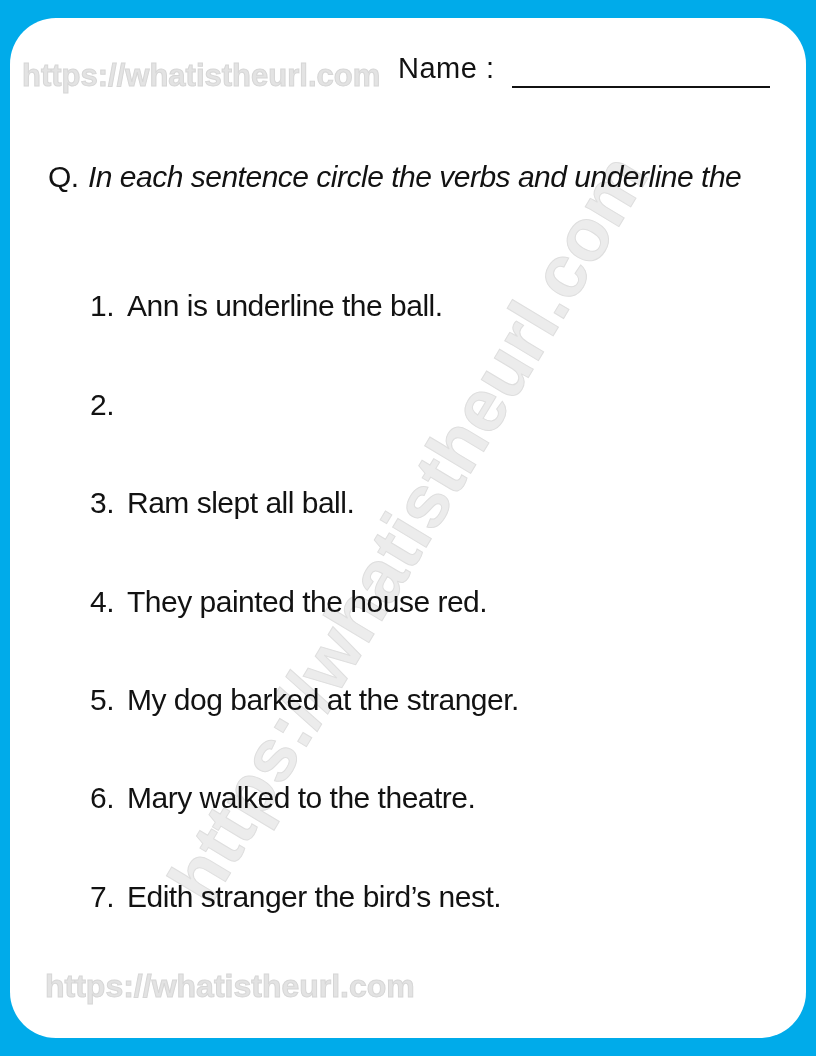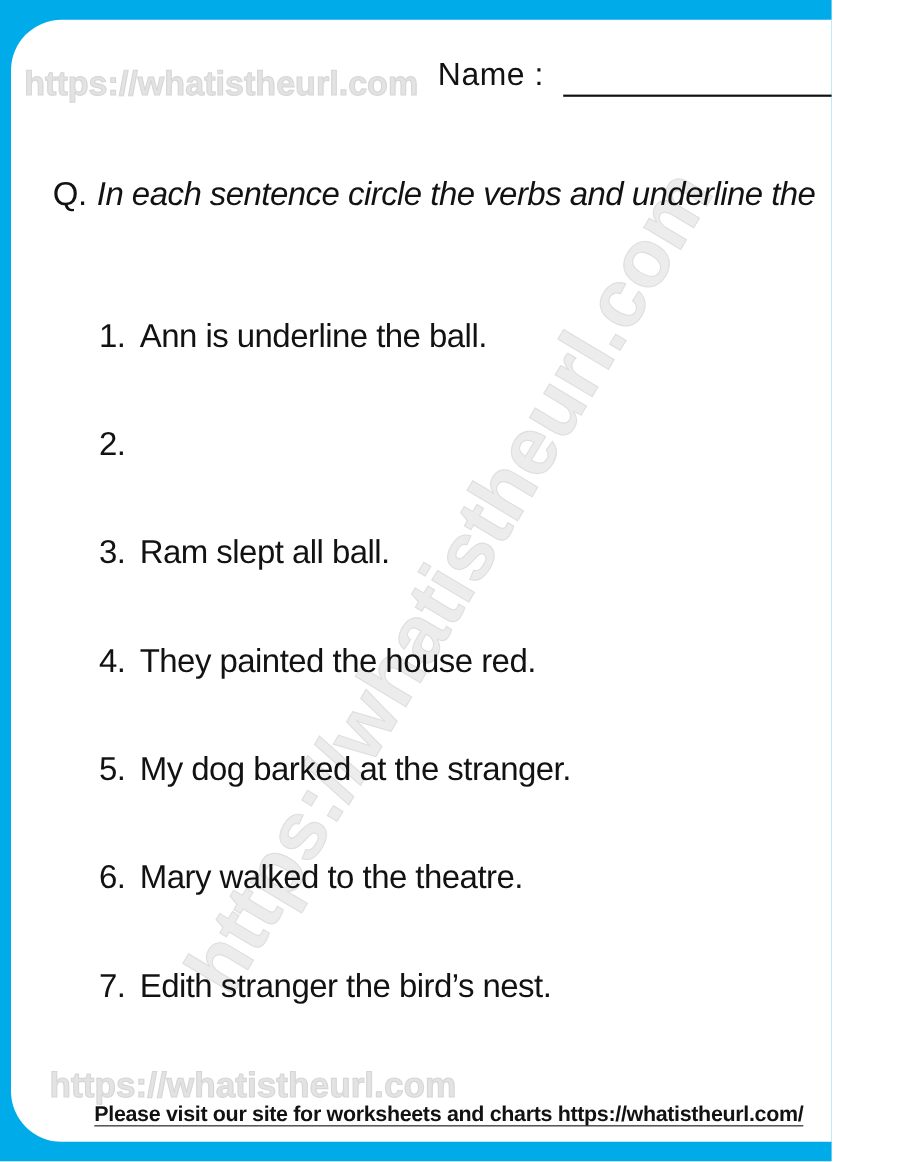--- a/index.html
+++ b/index.html
@@ -3,21 +3,21 @@
 <meta charset="utf-8">
 <style>
   * { margin: 0; padding: 0; box-sizing: border-box; }
   html, body { width: 816px; height: 1056px; }
   body {
     font-family: "Liberation Sans", sans-serif;
     color: #121212;
   }
   .page {
     position: relative;
-    width: 756px;
+    width: 816px;
     height: 1056px;
     background: #00ABEA;
     overflow: hidden;
   }
   .sheet {
     position: absolute;
     left: 10px;
     top: 18px;
     width: 796px;
     height: 1020px;
@@ -148,17 +148,16 @@
       </div>
       <div class="sentence s6">
         <span class="s-num">6.</span>
         <span class="s-text">Mary walked to the theatre.</span>
       </div>
       <div class="sentence s7">
         <span class="s-num">7.</span>
         <span class="s-text">Edith stranger the bird’s nest.</span>
       </div>
 
-      <div class="footer-note">Please visit our site for worksheets and charts https://whatistheurl.com/</div>
 
     </div>
   </div>
 </div>
 
 </body></html>

